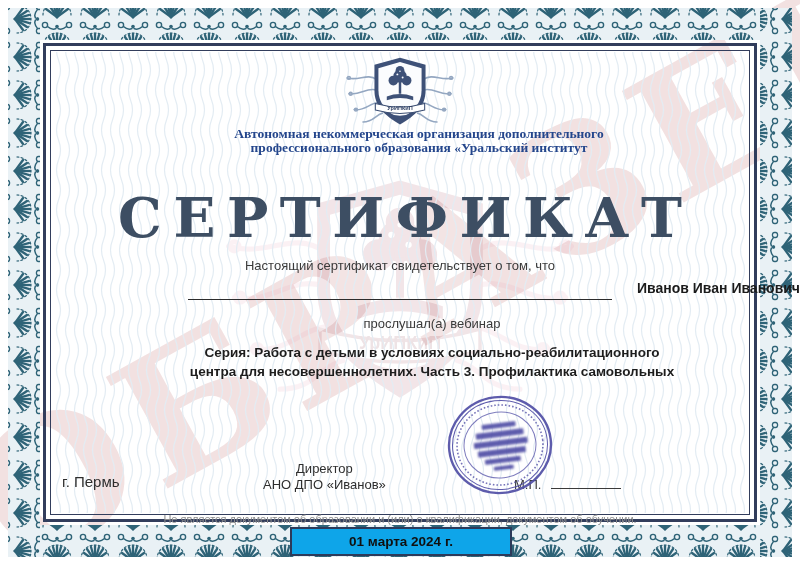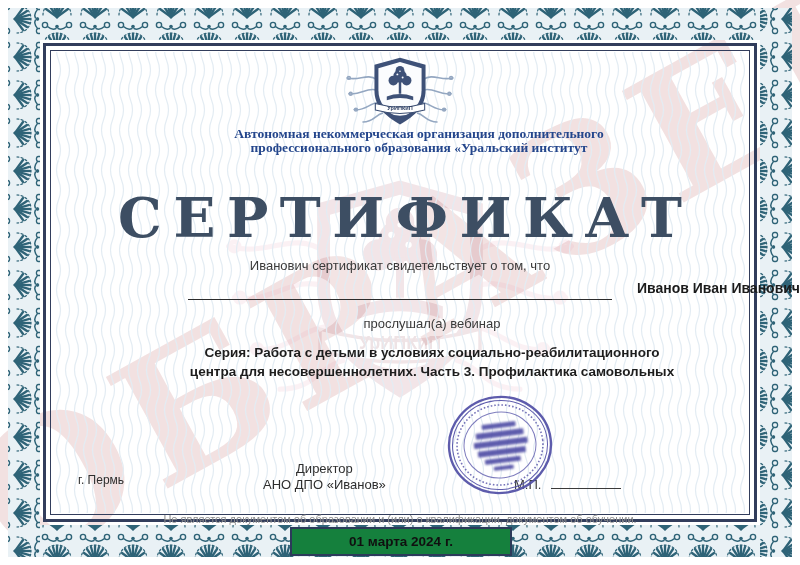--- a/index.html
+++ b/index.html
@@ -35,32 +35,32 @@
   .title { top:169px; font-family:"DejaVu Serif", serif; font-weight:bold;
            font-size:55px; letter-spacing:0.21em; text-indent:0.21em;
            color:#3d4e63;margin-top:16px; }
   .statement { top:258px; font-size:13px; color:#3a3a3a; }
   .name { top:280px; font-size:14px; font-weight:bold; color:#1b1b1b;text-align:right; }
   .rule { top:299px; left:188px; width:424px; border-top:1.5px solid #2c2c2c; height:0; }
   .action { top:316px; font-size:13px; color:#3a3a3a;padding-left:32px; }
   .course { top:343px; font-size:13.5px; font-weight:bold; color:#1d1d1d;
             line-height:19px;padding-left:32px; }
 
-  .city { left:62px; top:473px; font-size:12px; color:#2e2e2e;margin-left:16px; }
+  .city { left:62px; top:473px; font-size:15px; color:#2e2e2e; }
   .director { left:263px; top:461px; font-size:13px; line-height:16px;
               color:#2e2e2e; text-align:center; }
   .mp-row { left:514px; top:476px; font-size:13px; color:#3a3a3a; white-space:nowrap; }
   .mp-line { display:inline-block; width:70px; height:12px; margin-left:10px;
              border-bottom:1.4px solid #3a3a3a; }
   .stamp { position:absolute; left:444px; top:390px; width:112px; height:110px;
            z-index:5; opacity:0.92; }
   .disclaimer { top:501px; font-size:11px; color:#8d8d8d;margin-top:12px; }
   .datebox {
     position:absolute; left:290px; top:527px; width:222px; height:29px;
-    z-index:6; background:#15803d; border:2px solid #2c3a5a;
+    z-index:6; background:#0ea5e9; border:2px solid #2c3a5a;
     display:flex; align-items:center; justify-content:center;
     font-size:13.5px; font-weight:bold; color:#101010; box-sizing:border-box;text-align:right;
   }
 </style>
 </head>
 <body>
 
 <div class="page">
 
   <svg width="0" height="0" style="position:absolute" aria-hidden="true">
@@ -163,21 +163,21 @@
     <use href="#emblem"></use>
   </svg>
 
   <div class="abs centered org">
     <div>Автономная некоммерческая организация дополнительного</div>
     <div>профессионального образования «Уральский институт</div>
   </div>
 
   <div class="abs centered title">СЕРТИФИКАТ</div>
 
-  <div class="abs centered statement">Иванович сертификат свидетельствует о том, что</div>
+  <div class="abs centered statement">Настоящий сертификат свидетельствует о том, что</div>
 
   <div class="abs centered name">Иванов Иван Иванович</div>
   <div class="abs rule"></div>
 
   <div class="abs centered action">прослушал(а) вебинар</div>
 
   <div class="abs centered course">
     <div>Серия: Работа с детьми в условиях социально-реабилитационного</div>
     <div>центра для несовершеннолетних. Часть 3. Профилактика самовольных</div>
   </div>

